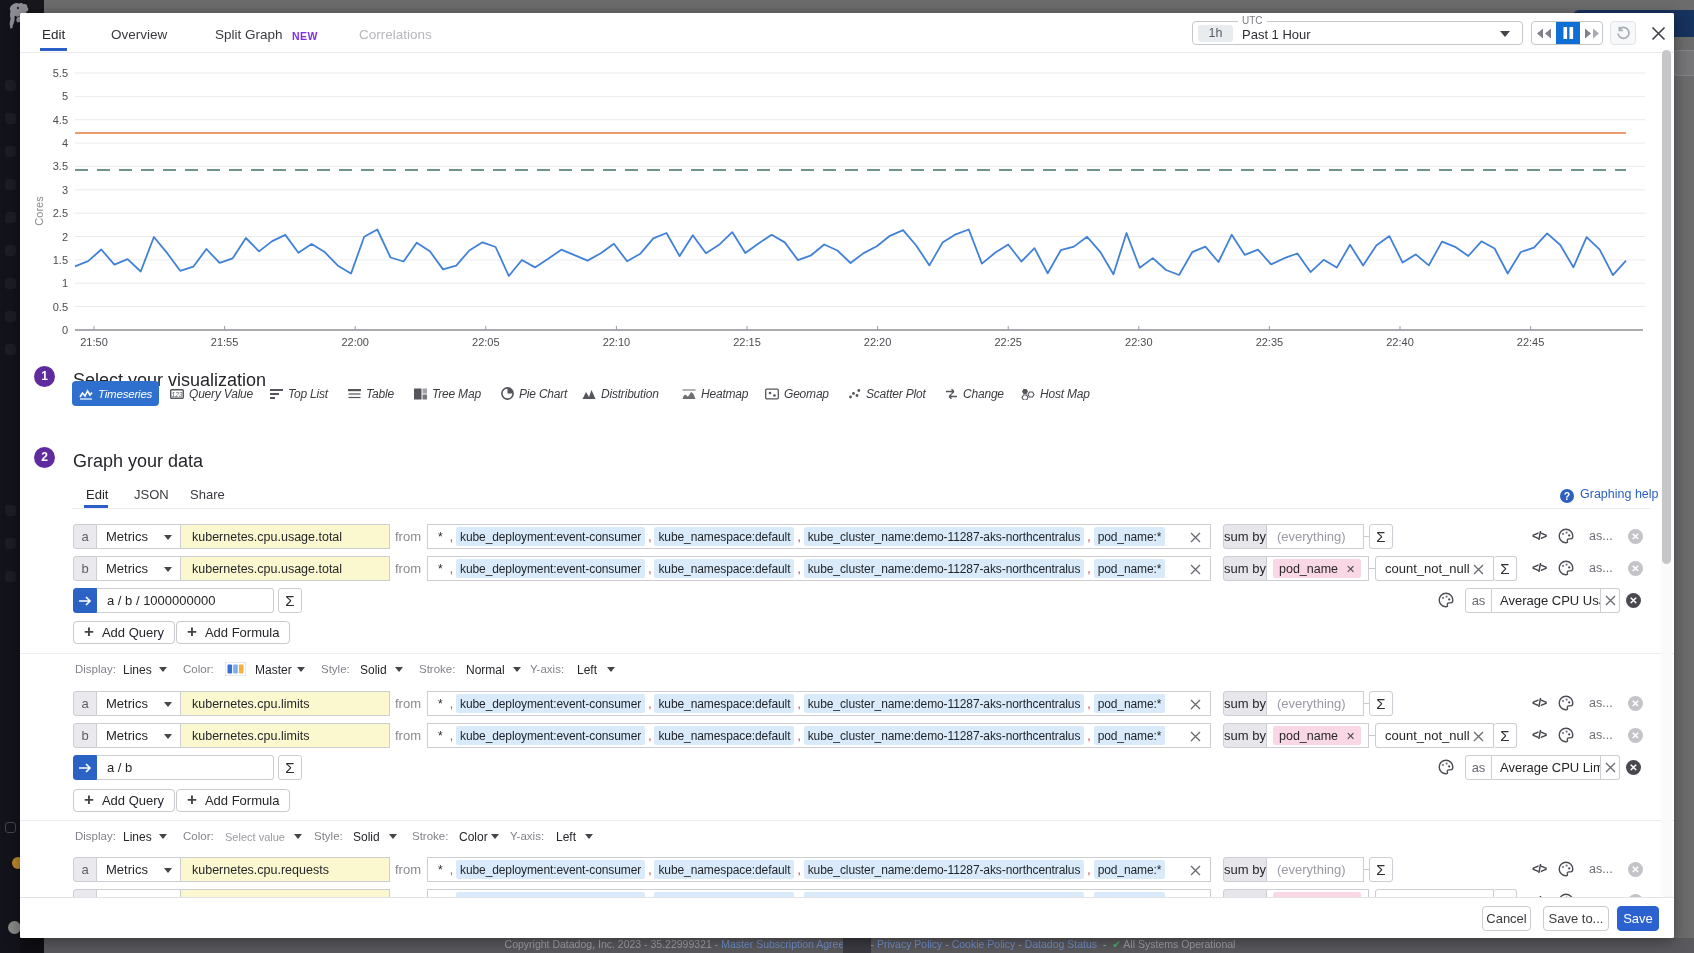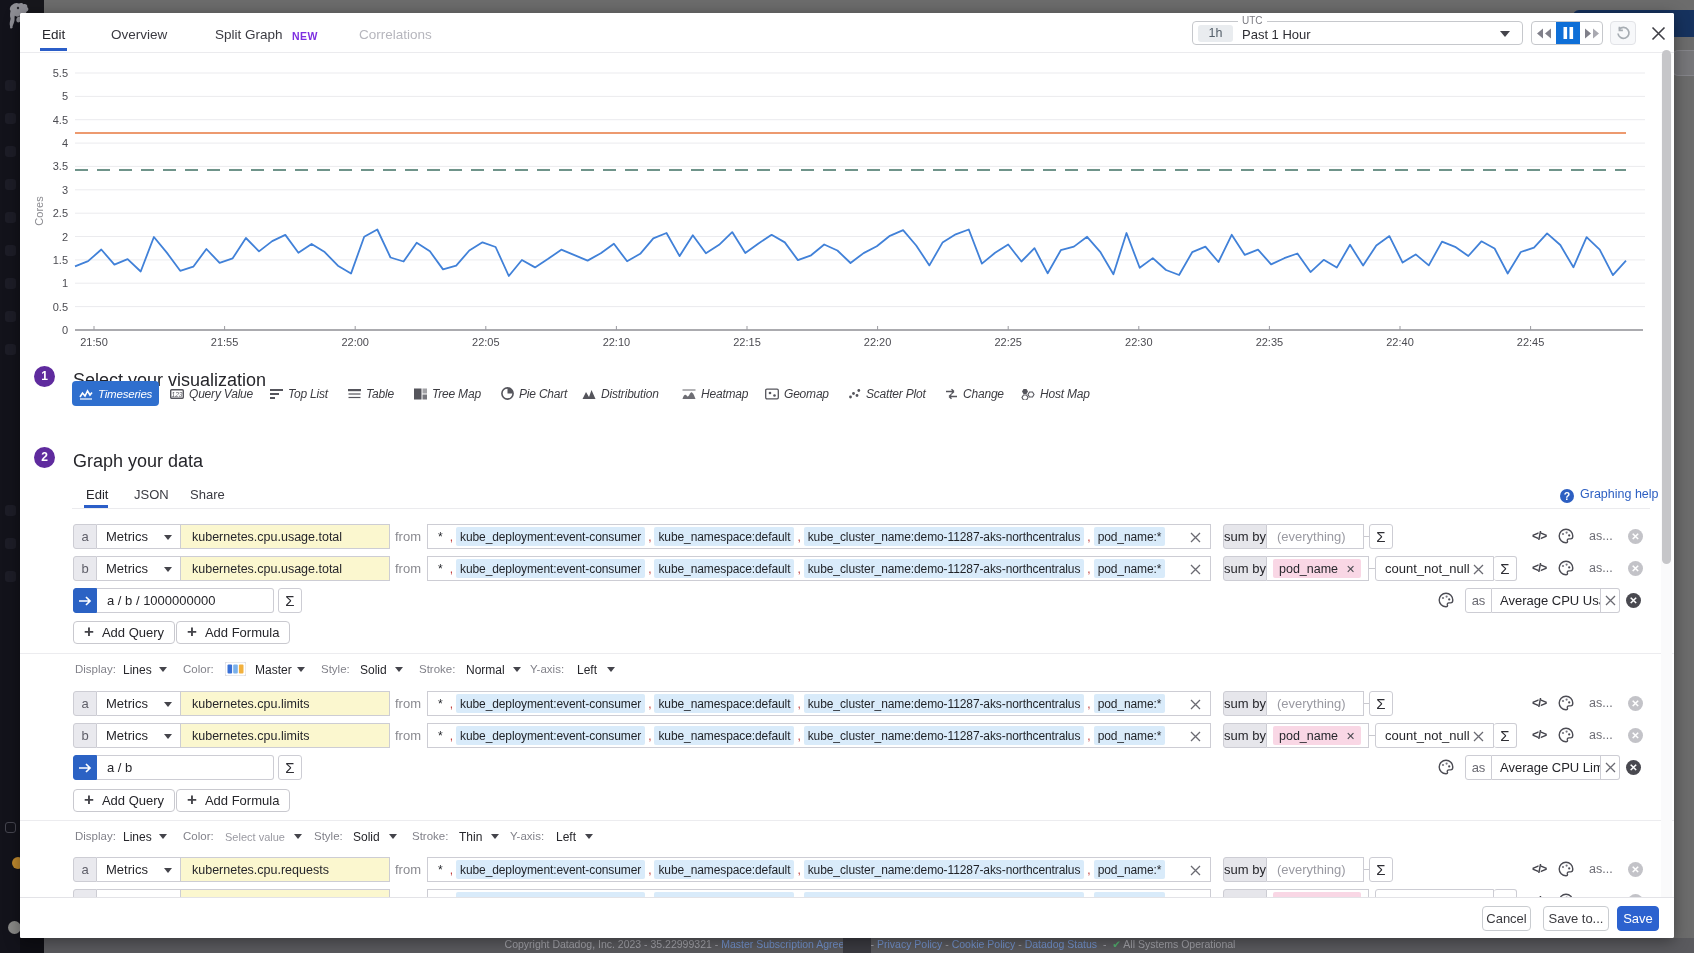--- a/index.html
+++ b/index.html
@@ -546,21 +546,21 @@
       <span class="dlab" style="left:55px;">Display:</span>
       <span class="dval" style="left:103px;">Lines</span>
       <i class="dcar" style="left:139px;"></i>
       <span class="dlab" style="left:163px;">Color:</span>
       <span style="left:205px;color:#9a9aa2;font-size:11px;top:2px;">Select value</span>
       <i class="dcar" style="left:274px;"></i>
       <span class="dlab" style="left:294px;">Style:</span>
       <span class="dval" style="left:333px;">Solid</span>
       <i class="dcar" style="left:369px;"></i>
       <span class="dlab" style="left:392px;">Stroke:</span>
-      <span class="dval" style="left:439px;">Thin</span>
+      <span class="dval" style="left:439px;">Color</span>
       <i class="dcar" style="left:471px;"></i>
       <span class="dlab" style="left:490px;">Y-axis:</span>
       <span class="dval" style="left:536px;">Left</span>
       <i class="dcar" style="left:565px;"></i>
     </div>
     <div class="qrow" style="top:844px;">
       <span class="cell chipa" style="left:53px;width:24px;">a</span>
       <span class="cell selcell" style="left:77px;width:84px;">Metrics<i class="car"></i></span>
       <span class="cell yellow" style="left:161px;width:209px;">kubernetes.cpu.requests</span>
       <span class="fromlbl" style="left:375px;">from</span>

